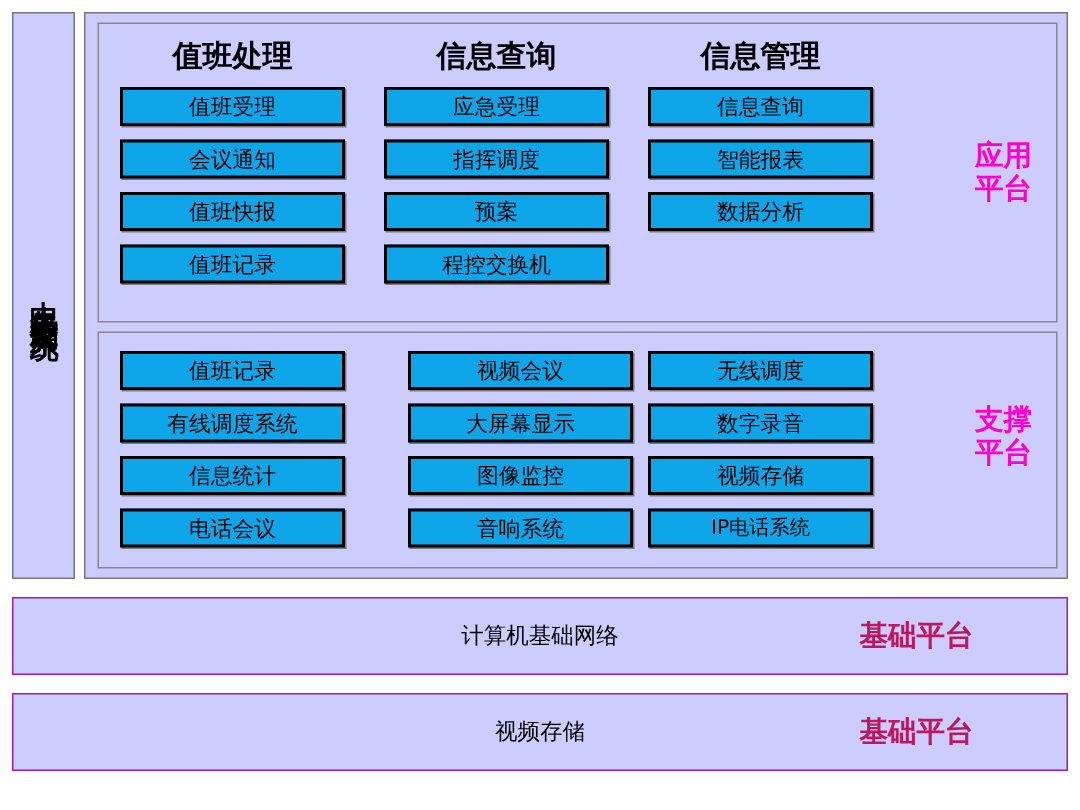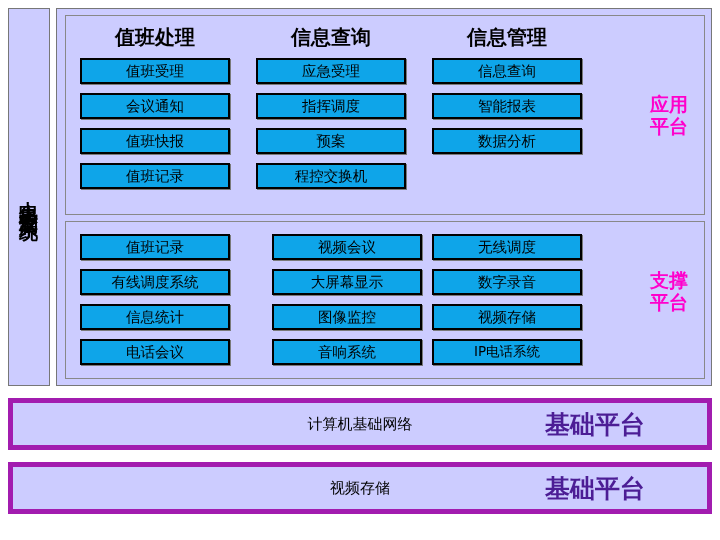--- a/index.html
+++ b/index.html
@@ -116,44 +116,44 @@
     width: 90px;
   }
 
   
   .bottom-bar {
     position: absolute;
     left: 8px;
     width: 704px;
     height: 52px;
     background: #ccccff;
-    border: 5px solid #a21caf;
+    border: 1px solid #a21caf;
     box-sizing: border-box;
   }
   #bar-network { top: 398px; }
   #bar-cabling { top: 462px; }
 
   .bar-text {
     position: absolute;
     left: 0;
     right: 0;
     top: 50%;
     transform: translateY(-50%);
     text-align: center;
     font-size: 15px;
     color: #000000;
   }
   .bar-platform {
     position: absolute;
     right: 62px;
     top: 50%;
     transform: translateY(-50%);
-    font-size: 25px;
-    font-weight: bold;
-    color: #4c1d95;
+    font-size: 19px;
+    font-weight: bold;
+    color: #be185d;
   }
 </style>
 </head>
 <body>
 
 <div class="page">
 
   <div class="outer-panel" id="left-column">
     <div class="vtext">中央集中控制系统</div>
   </div>

